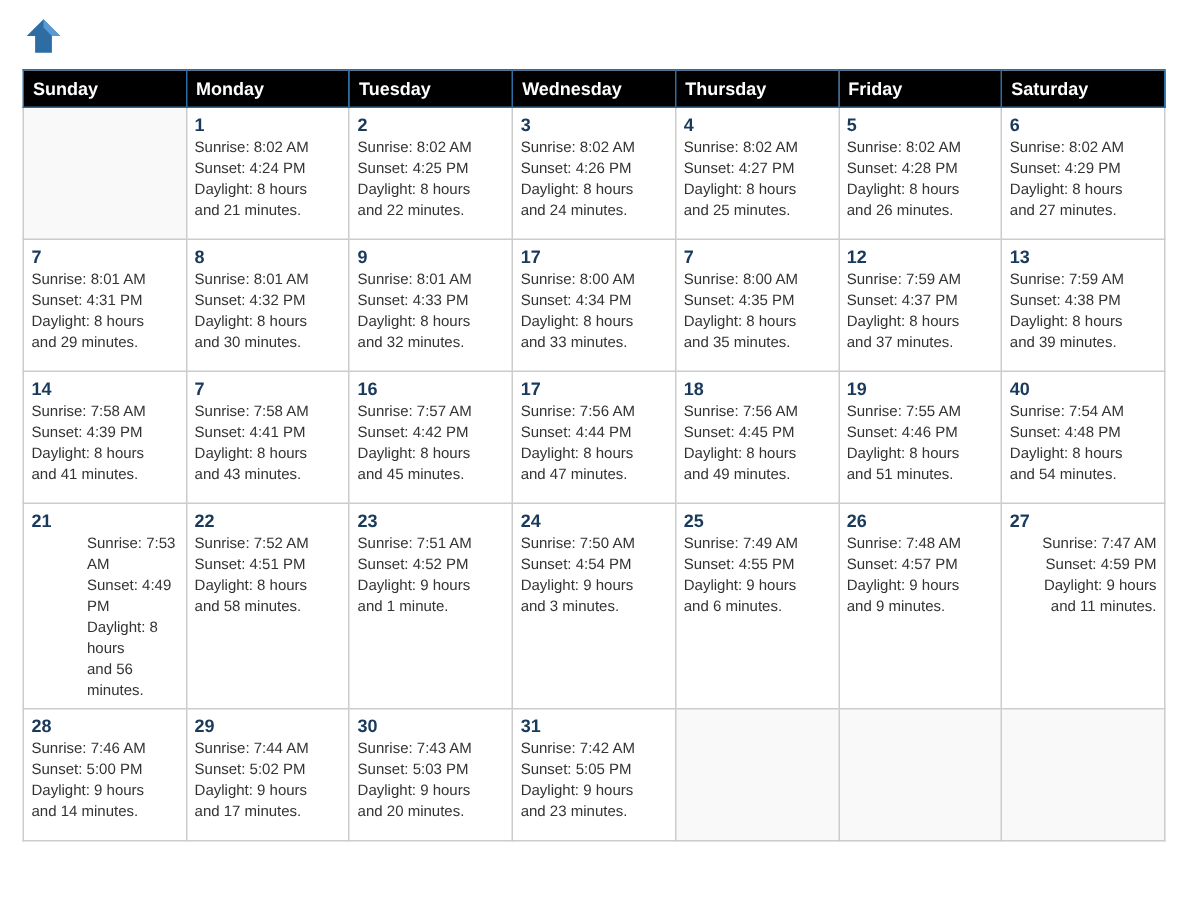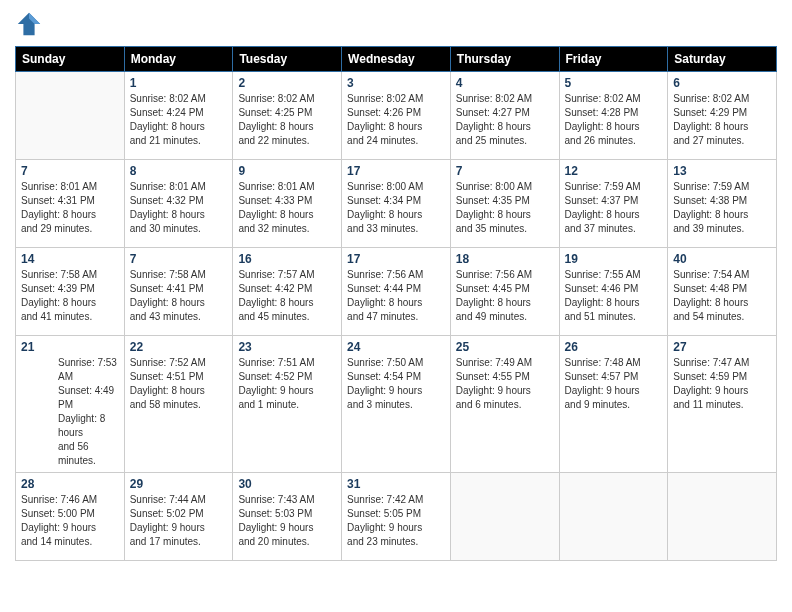--- a/index.html
+++ b/index.html
@@ -303,21 +303,21 @@
           </td>
           <td>
             <div class="day-number">26</div>
             <div class="day-info" style="white-space: pre-line;">Sunrise: 7:48 AM
 Sunset: 4:57 PM
 Daylight: 9 hours
 and 9 minutes.</div>
           </td>
           <td>
             <div class="day-number">27</div>
-            <div class="day-info" style="white-space: pre-line;">Sunrise: 7:47 AM
+            <div class="day-info" style="white-space: pre-line; text-align: right;">Sunrise: 7:47 AM
 Sunset: 4:59 PM
 Daylight: 9 hours
 and 11 minutes.</div>
           </td>
         </tr>
         <tr>
           <td>
             <div class="day-number">28</div>
             <div class="day-info" style="white-space: pre-line;">Sunrise: 7:46 AM
 Sunset: 5:00 PM

